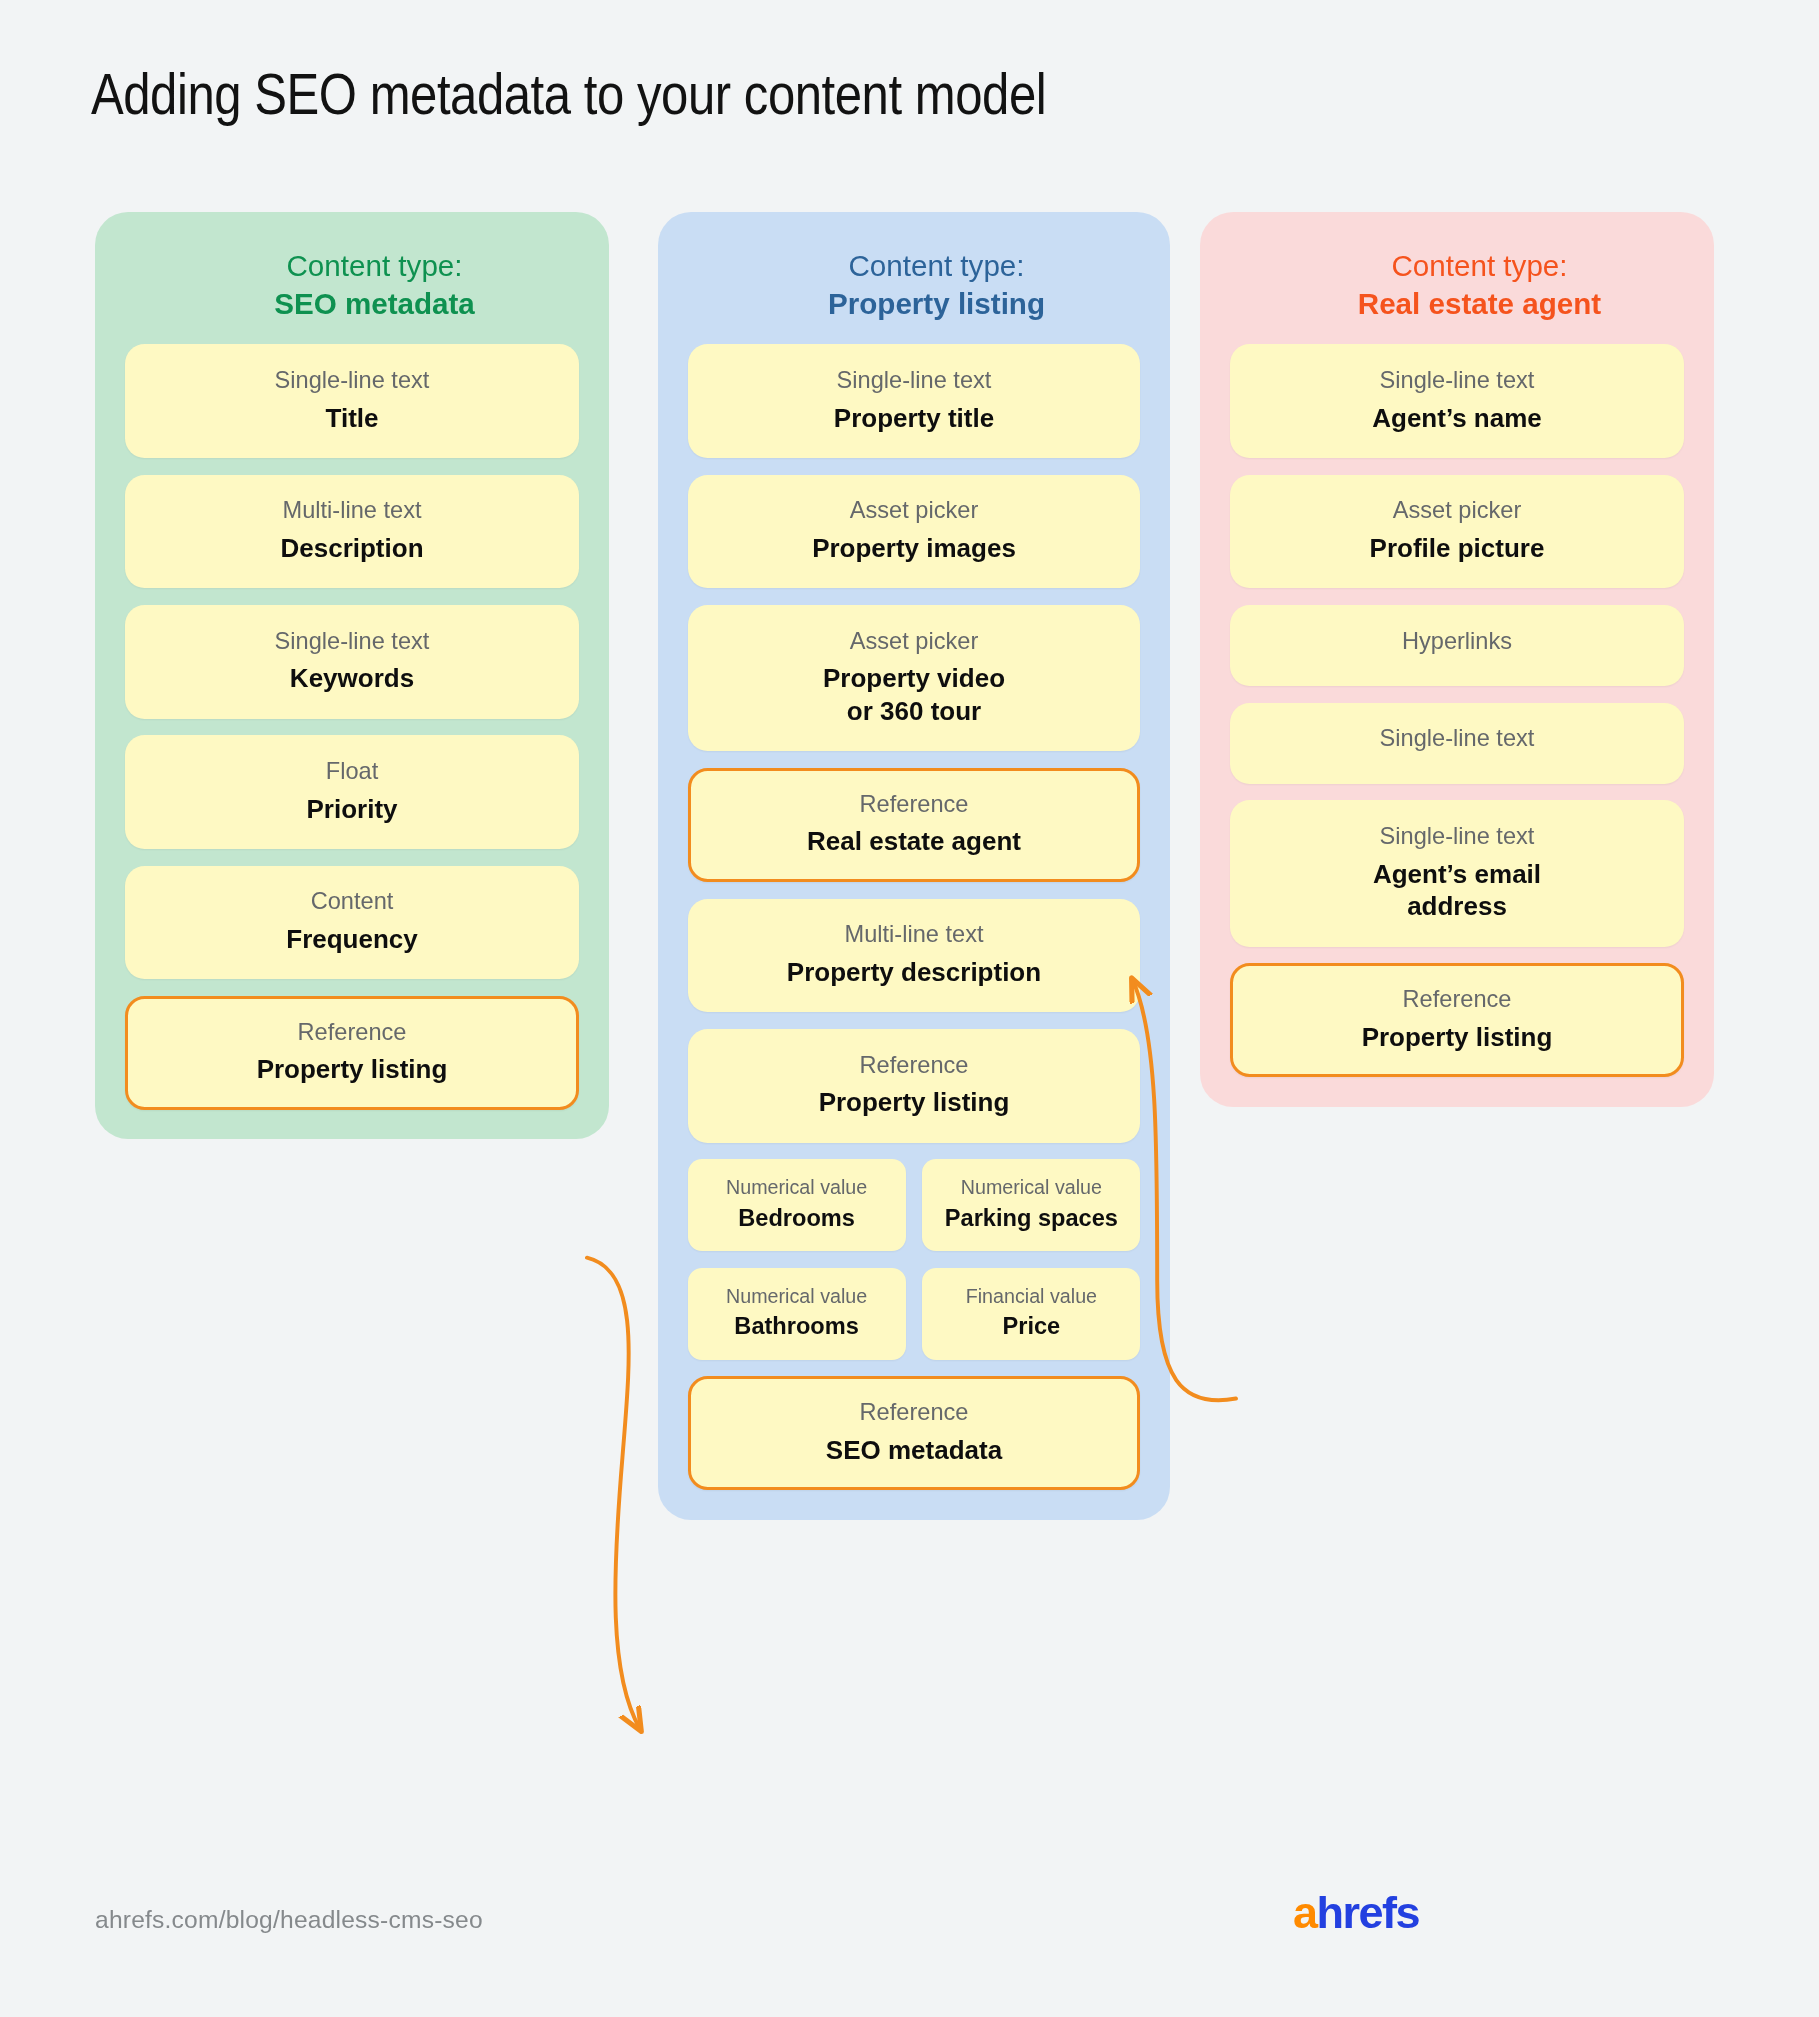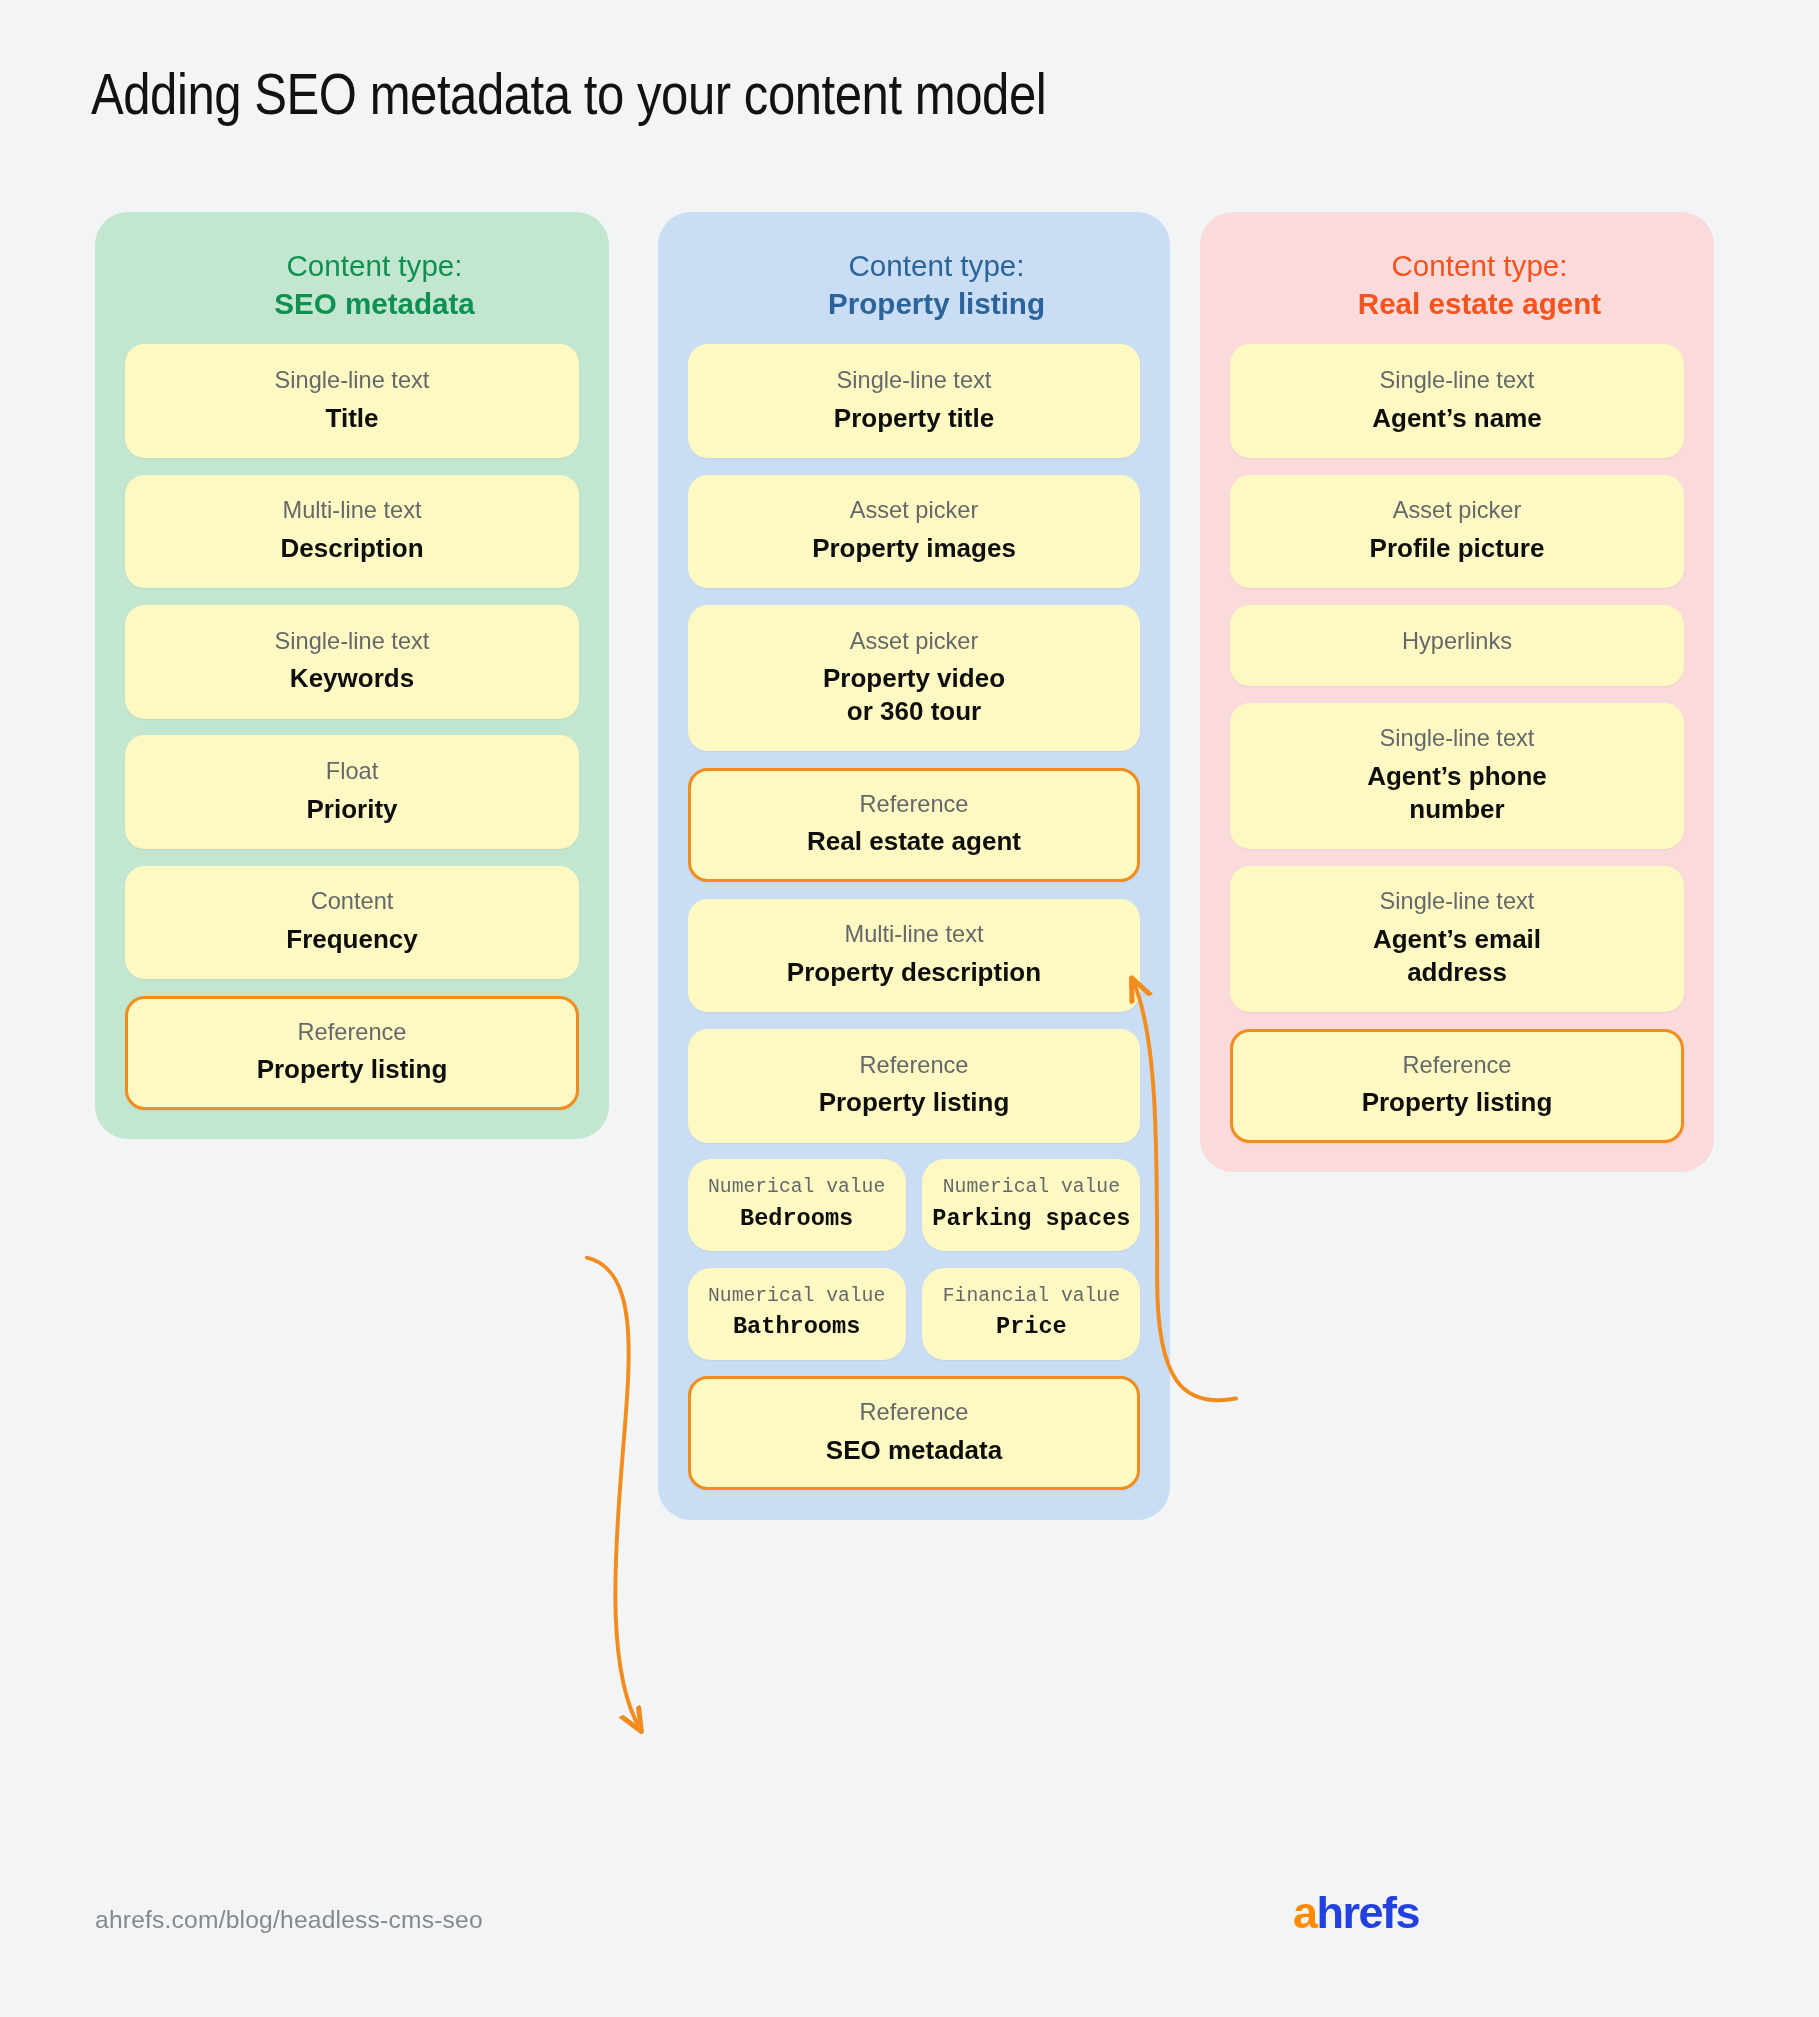--- a/index.html
+++ b/index.html
@@ -87,22 +87,21 @@
   }
 
   
   .pair-row {
     display: flex;
     gap: 16.7px;
   }
   .card.small {
     flex: 1;
     padding: 15.8px 7.9px 17.7px 7.9px;
-    border-radius: 23px;
-    font-family: Liberation Mono, monospace;
+    border-radius: 14px;
   }
   .card.small .card-type { font-size: 19.7px; margin-bottom: 3.9px; }
   .card.small .card-name { font-size: 23.6px; }
 
   
   #arrows {
     position: absolute;
     left: 0; top: 0;
     width: 1819px; height: 2017px;
     pointer-events: none;
@@ -240,21 +239,20 @@
       </div>
       <div class="card">
         <span class="card-type">Asset picker</span>
         <span class="card-name">Profile picture</span>
       </div>
       <div class="card">
         <span class="card-type">Hyperlinks</span>
       </div>
       <div class="card">
         <span class="card-type">Single-line text</span>
-        <span class="card-name">Agent’s phone<br>number</span>
       </div>
       <div class="card">
         <span class="card-type">Single-line text</span>
         <span class="card-name">Agent’s email<br>address</span>
       </div>
       <div class="card ref" style="border-color: rgb(242, 140, 30);">
         <span class="card-type">Reference</span>
         <span class="card-name">Property listing</span>
       </div>
     </div>

